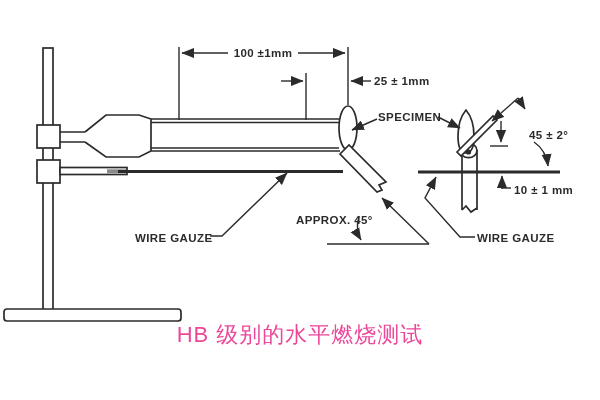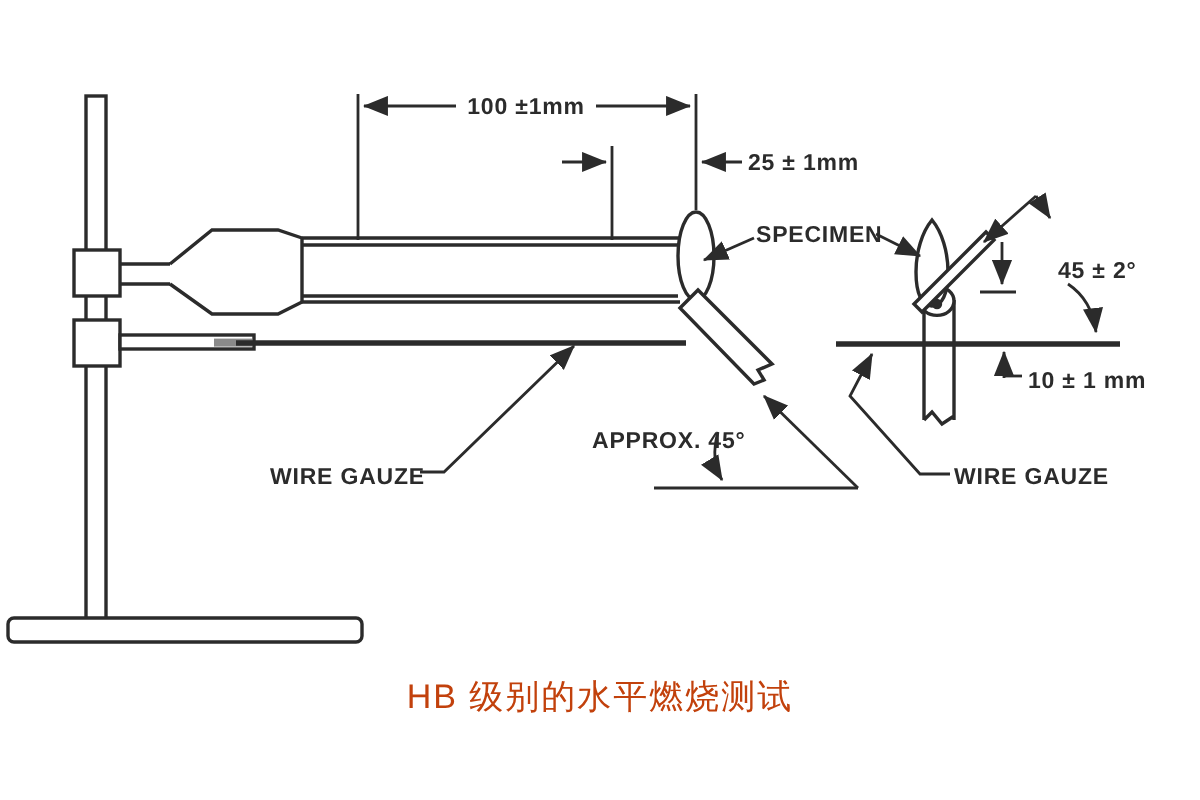--- a/index.html
+++ b/index.html
@@ -7,22 +7,22 @@
     position:relative;width:600px;height:398px;background:#ffffff;overflow:hidden;
     font-family:"Liberation Sans", sans-serif;
   }
   svg{position:absolute;left:0;top:0;display:block;}
   .lbl{
     font-family:"Liberation Sans", sans-serif;
     font-size:11.5px;font-weight:bold;letter-spacing:0.4px;
     fill:#2b2b2b;stroke:none;
   }
   .caption{
-    position:absolute;left:0;top:337px;width:600px;text-align:center;
-    font-size:17px;color:#c2410c;letter-spacing:1px;
+    position:absolute;left:0;top:320px;width:600px;text-align:center;
+    font-size:22px;color:#ec4899;letter-spacing:1px;
     font-family:"Liberation Sans", sans-serif;
   }
 </style>
 </head>
 <body>
 
 <div class="page">
   <svg width="600" height="332" viewBox="0 0 600 332">
     <defs>
       <marker id="ah" viewBox="0 0 10 8" refX="9.5" refY="4" markerWidth="9" markerHeight="7.5" orient="auto-start-reverse">

